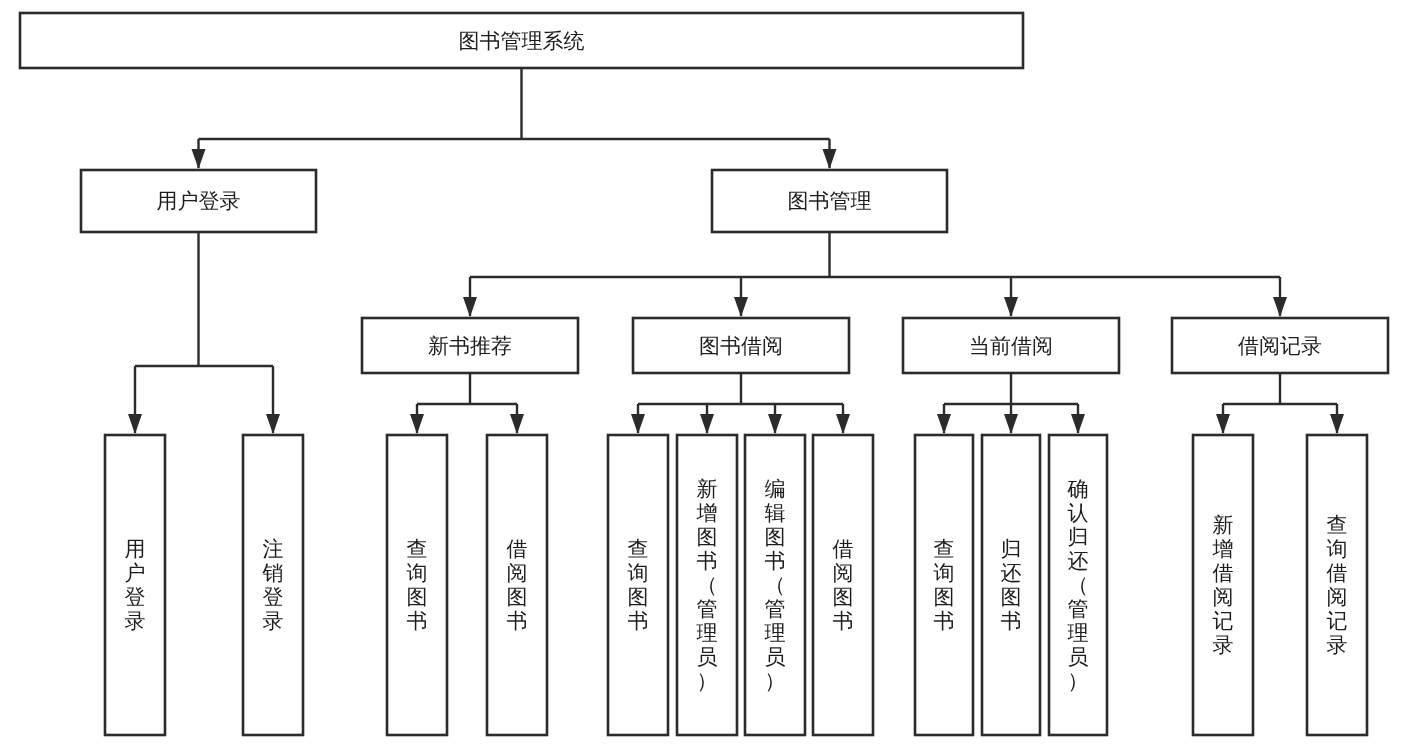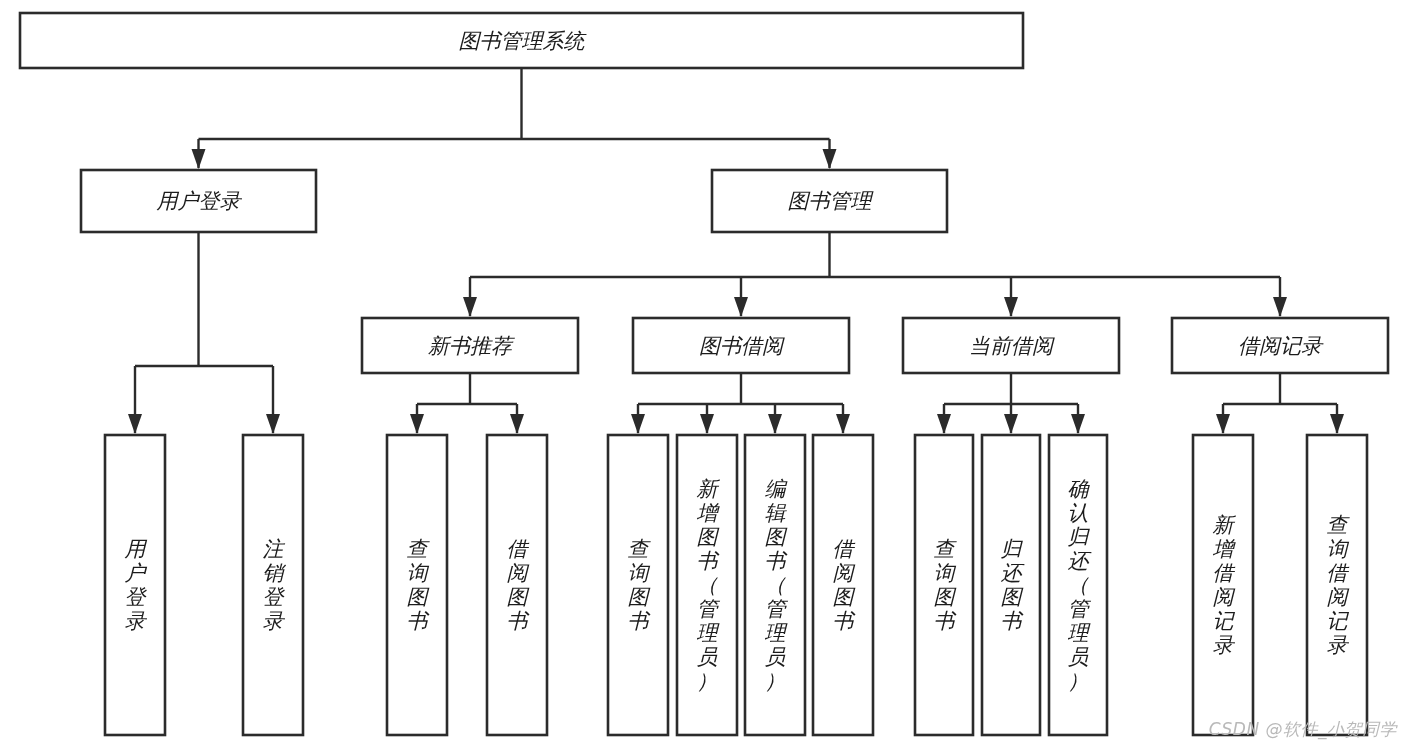--- a/index.html
+++ b/index.html
@@ -11,21 +11,20 @@
     width: 1405px;
     height: 747px;
     font-family: "DejaVu Sans", "Liberation Sans", sans-serif;
     overflow: hidden;
     position: relative;
   }
   #diagram-root {
     position: relative;
     width: 1405px;
     height: 747px;
-    font-style: italic;
   }
   svg.tree-canvas {
     position: absolute;
     top: 0;
     left: 0;
     width: 1405px;
     height: 747px;
     display: block;
   }
   .node-box {
@@ -203,14 +202,13 @@
         <g>
           <rect x="1193" y="435" width="60" height="300" class="node-box"></rect>
           <text x="1223" class="node-label-v"><tspan x="1223" y="531.72">新</tspan><tspan x="1223" y="555.72">增</tspan><tspan x="1223" y="579.72">借</tspan><tspan x="1223" y="603.72">阅</tspan><tspan x="1223" y="627.72">记</tspan><tspan x="1223" y="651.72">录</tspan></text>
         </g>
         <g>
           <rect x="1307" y="435" width="60" height="300" class="node-box"></rect>
           <text x="1337" class="node-label-v"><tspan x="1337" y="531.72">查</tspan><tspan x="1337" y="555.72">询</tspan><tspan x="1337" y="579.72">借</tspan><tspan x="1337" y="603.72">阅</tspan><tspan x="1337" y="627.72">记</tspan><tspan x="1337" y="651.72">录</tspan></text>
         </g>
       </g>
     </svg>
-  <div class="watermark">CSDN @软件_小贺同学</div>
 </div>
 
 </body></html>

